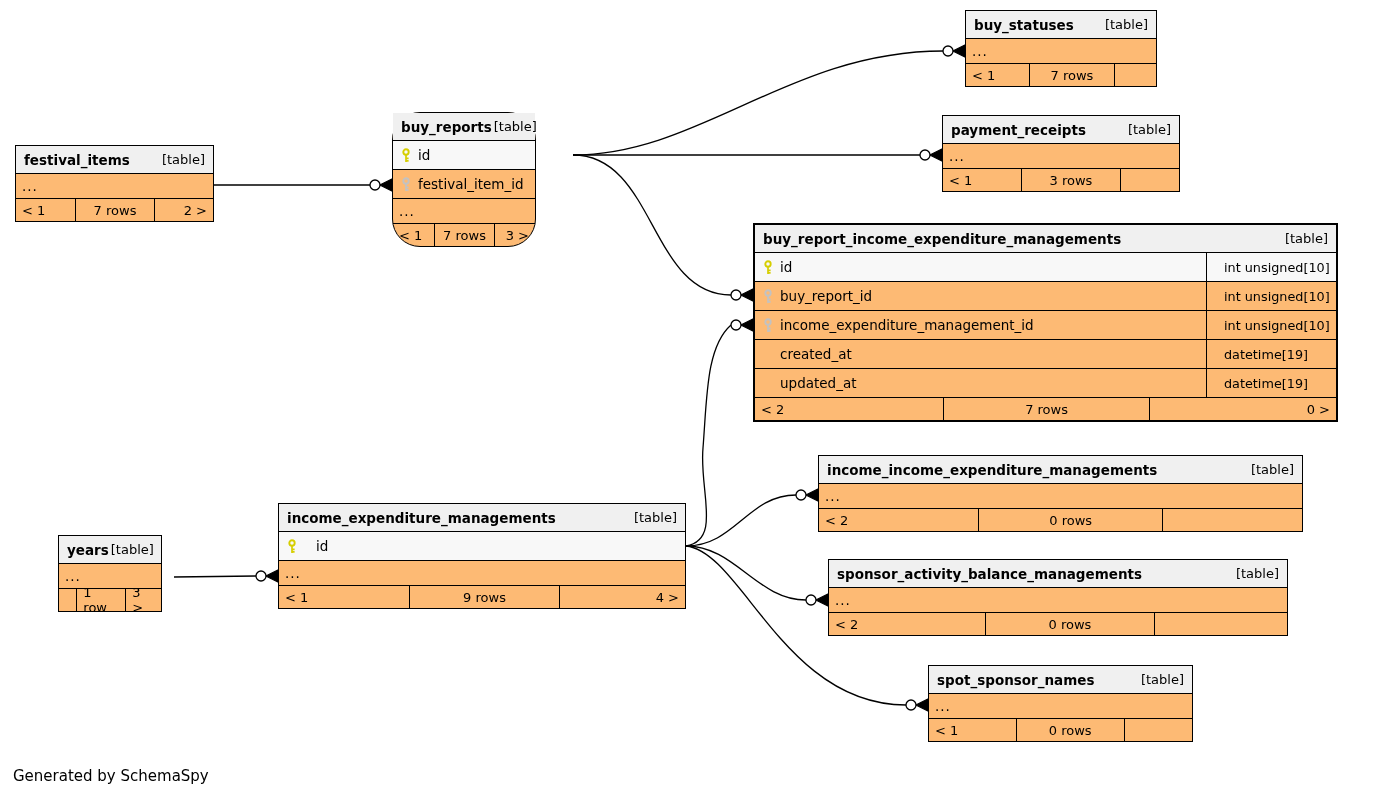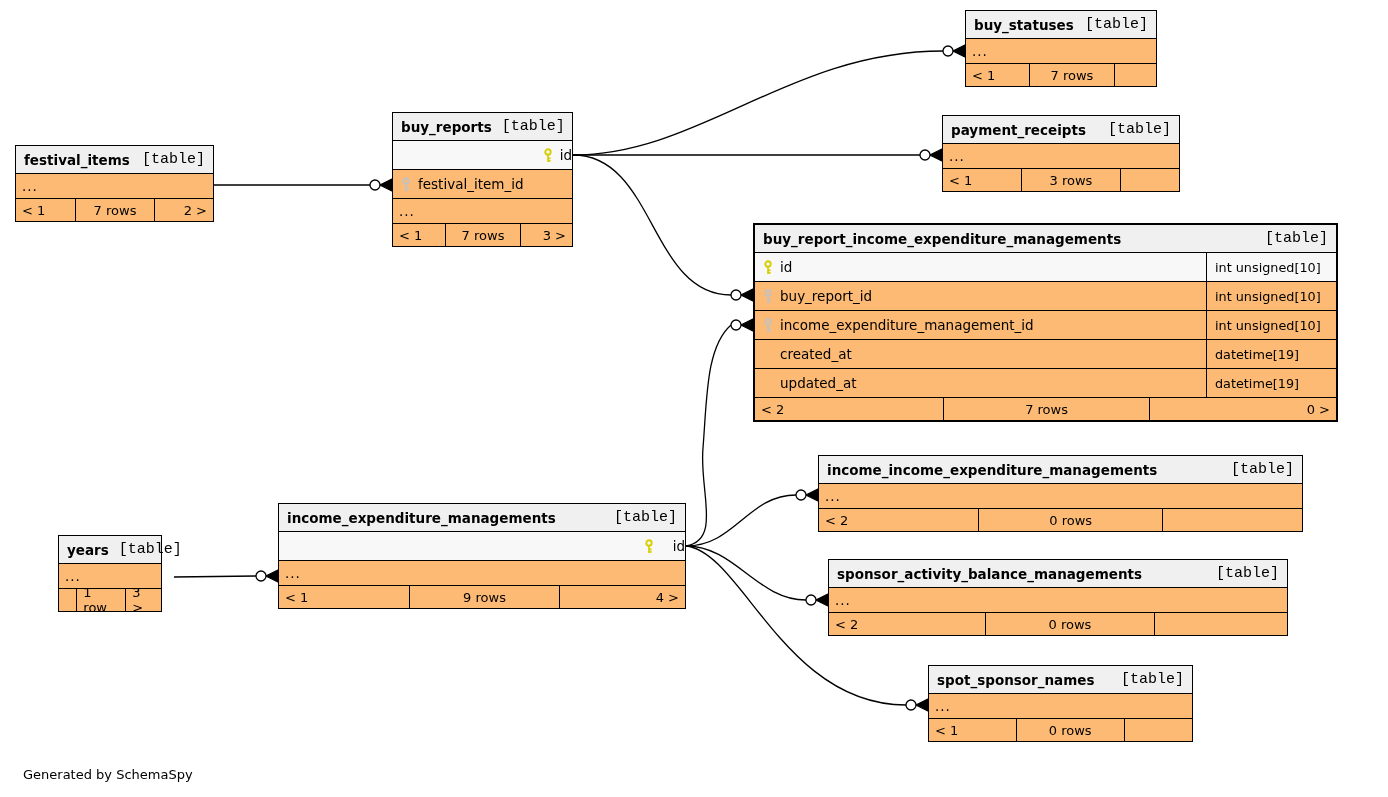--- a/index.html
+++ b/index.html
@@ -18,51 +18,51 @@
   .tbl{
     position:absolute;background:#fdba74;border:1px solid var(--border);
     box-sizing:border-box;font-size:13.5px;
   }
   .tbl.thick{border-width:2px;}
   .hdr{
     height:27px;background:var(--header-bg);display:flex;align-items:center;
     justify-content:space-between;padding:0 8px;box-sizing:border-box;
   }
   .tname{font-weight:bold;white-space:nowrap;}
-  .ttag{font-size:15px;white-space:nowrap;margin-left:10px;font-family:Liberation Mono, monospace;}
+  .ttag{font-size:13px;white-space:nowrap;margin-left:2px;}
   .row{
     height:29px;display:flex;align-items:center;border-top:1px solid var(--border);
     box-sizing:border-box;white-space:nowrap;
   }
-  .row.pkrow{background:#f8f8f8;justify-content:flex-end;}
+  .row.pkrow{background:#f8f8f8;}
   .colname{padding-left:6px;}
   .keyicon{width:12px;height:15px;margin-left:7px;display:flex;align-items:center;flex:0 0 auto;}
   .keyicon.pk{color:var(--pk);}
   .keyicon.fk{color:var(--fk);}
   .type{
     margin-left:auto;align-self:stretch;display:flex;align-items:center;
     border-left:1px solid var(--border);width:130px;flex:0 0 130px;
-    padding-left:8px;box-sizing:border-box;font-size:12.8px;
+    padding-left:17px;box-sizing:border-box;font-size:12.8px;
   }
   .ell{
     height:25px;display:flex;align-items:center;border-top:1px solid var(--border);
     box-sizing:border-box;padding-left:6px;letter-spacing:1px;
   }
   .ftr{
     height:23px;display:flex;border-top:1px solid var(--border);box-sizing:border-box;
     font-size:13px;
   }
   .fcell{
     display:flex;align-items:center;box-sizing:border-box;padding:0 6px;overflow:hidden;
   }
   .fcell + .fcell{border-left:1px solid var(--border);}
   .fcell.mid{justify-content:center;}
   .fcell.right{justify-content:flex-end;}
   #credit{
-    position:absolute;left:23px;top:767px;font-size:13px;
+    position:absolute;left:13px;top:767px;font-size:15px;
   }
 </style>
 </head>
 <body>
 
 <div id="canvas">
 
   <svg id="wires" viewBox="0 0 1388 797" xmlns="http://www.w3.org/2000/svg">
     <g fill="none" stroke="#000" stroke-width="1.3">
       <path d="M 214 185 L 370 185"></path>
@@ -122,21 +122,21 @@
       <span class="ttag">[table]</span>
     </div>
     <div class="ell">...</div>
     <div class="ftr">
       <span class="fcell" style="flex:0 0 30%">&lt; 1</span>
       <span class="fcell mid" style="flex:1 1 auto">7 rows</span>
       <span class="fcell right" style="flex:0 0 30%">2 &gt;</span>
     </div>
   </div>
 
-  <div class="tbl" style="left:392px;top:112px;width:181px;">
+  <div class="tbl" style="left:392px;top:112px;width:144px;border-radius:28px;">
     <div class="hdr">
       <span class="tname">buy_reports</span>
       <span class="ttag">[table]</span>
     </div>
     <div class="row pkrow">
       <span class="keyicon pk">
           <svg width="12" height="15" viewBox="0 0 12 15">
             <circle cx="6" cy="4" r="2.7" fill="none" stroke="currentColor" stroke-width="1.9"></circle>
             <path d="M6 6.7 V14 M6 10.4 H8.6 M6 12.9 H8.6" stroke="currentColor" stroke-width="1.7" fill="none"></path>
           </svg>

